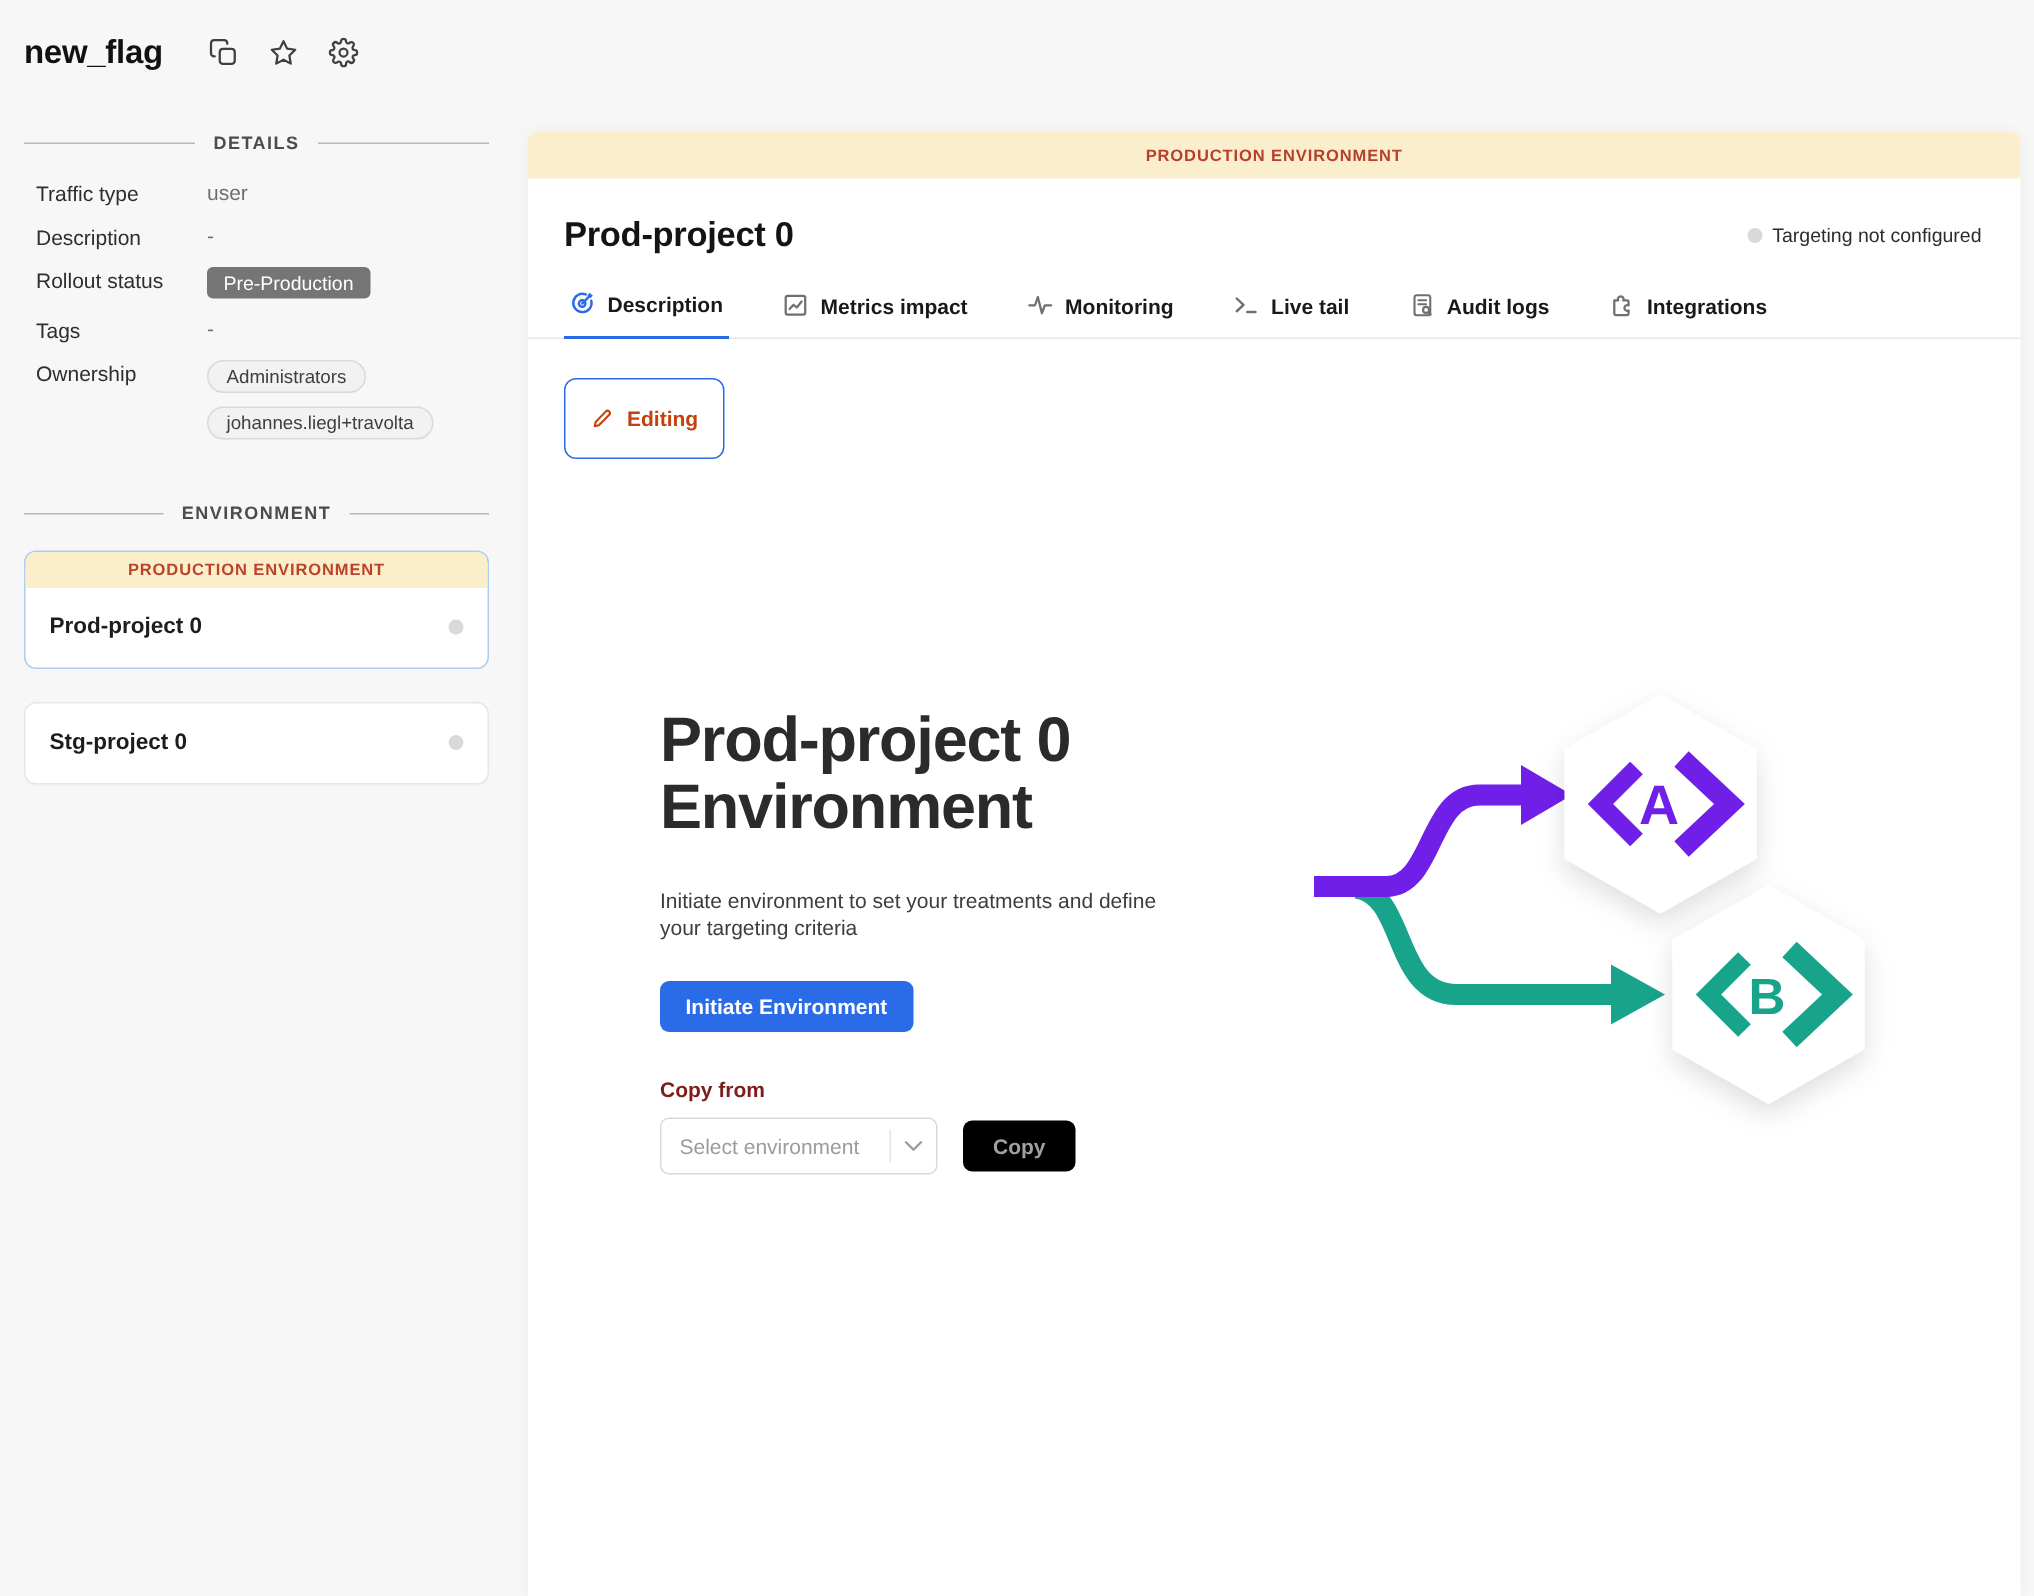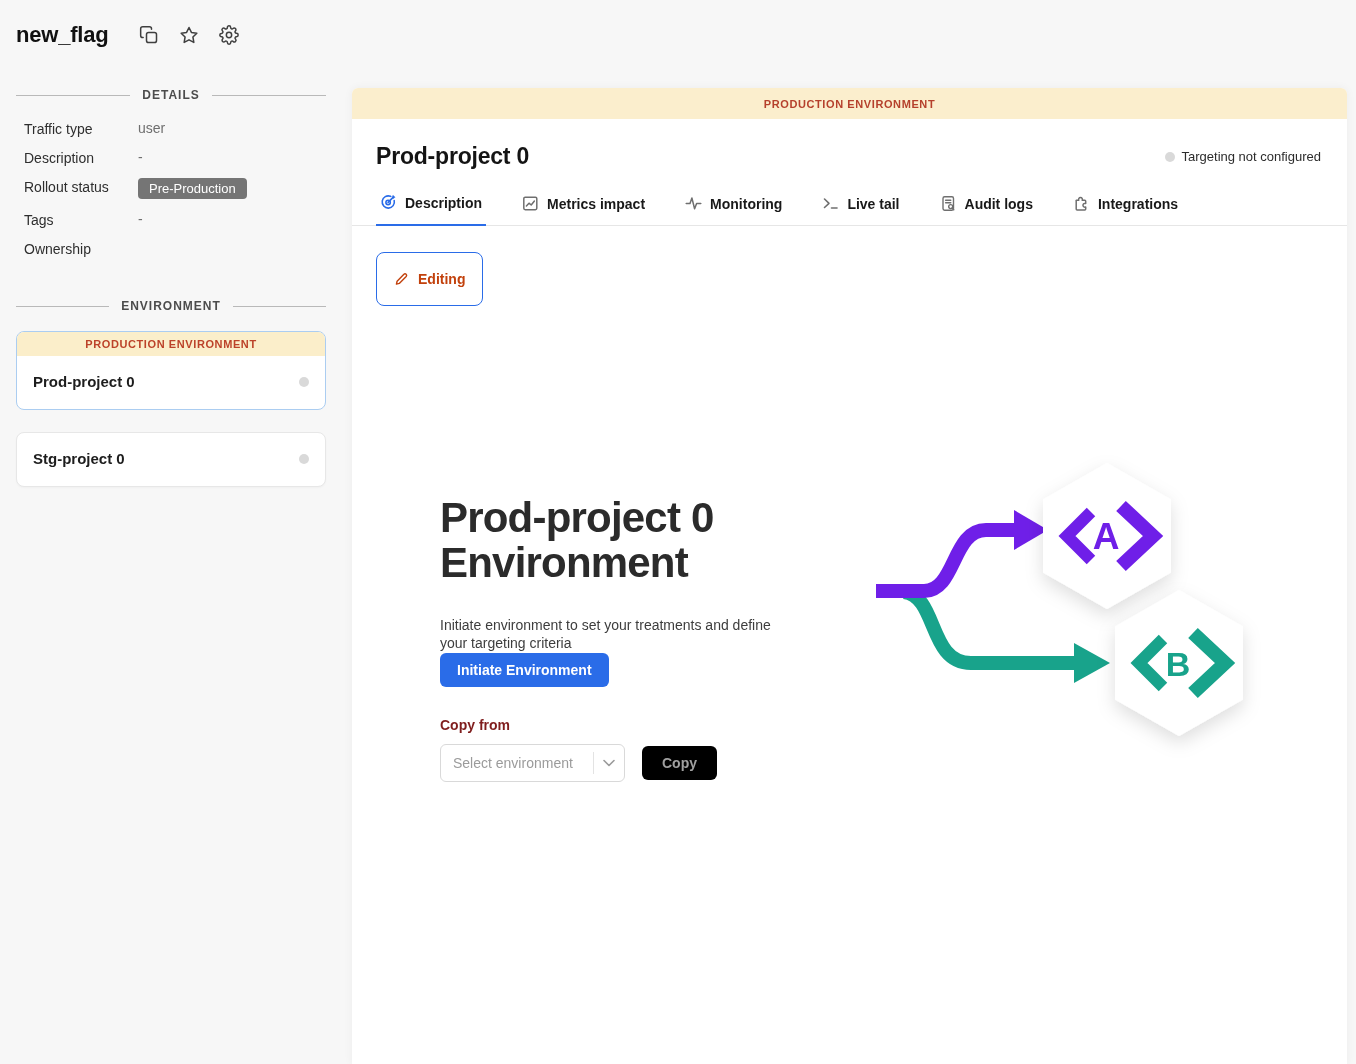--- a/index.html
+++ b/index.html
@@ -46,21 +46,21 @@
   .tab svg { width:17px; height:17px; color:#6f6f6f; }
   .tab.active { border-bottom:2px solid #2a6ce8; }
   .tab.active svg { color:#2a6ce8; }
   .editing-row { padding:26px 24px 0 24px; }
   .editing-btn { display:inline-flex; align-items:center; gap:9px; padding:18px 17px; border:1px solid #2a6ce8; border-radius:8px; background:#fff; color:#c2410c; font-size:14px; font-weight:700; cursor:pointer; font-family:inherit; }
   .editing-btn svg { width:15px; height:15px; }
 
   .empty-state { display:flex; align-items:flex-end; margin-top:146px; padding-left:88px; }
   .es-left { width:380px; flex:0 0 auto; }
   .es-title { font-size:42px; line-height:1.08; font-weight:700; color:#2b2b2b; letter-spacing:-0.8px; margin-bottom:30px; }
-  .es-desc { font-size:14px; line-height:1.33; color:#3d3d3d; max-width:360px; }
+  .es-desc { font-size:14px; line-height:1.33; color:#3d3d3d; margin-bottom:26px; max-width:360px; }
   .primary-btn { background:#2a6ce8; color:#fff; border:none; border-radius:6px; padding:9px 17px; font-size:14px; font-weight:700; cursor:pointer; font-family:inherit; }
   .copy-from { margin-top:30px; font-size:14px; font-weight:700; color:#7f1d1d; margin-bottom:11px; }
   .copy-row { display:flex; align-items:center; gap:17px; }
   .select-box { display:flex; align-items:center; width:185px; height:38px; border:1px solid #d9d9d9; border-radius:6px; background:#fff; cursor:pointer; }
   .select-box .ph { flex:1; padding-left:12px; font-size:14px; color:#9b9b9b; white-space:nowrap; }
   .select-box .sep { width:1px; height:22px; background:#e3e3e3; }
   .select-box .chev { width:30px; display:flex; align-items:center; justify-content:center; color:#9b9b9b; }
   .copy-btn { background:#000000; color:#a0a0a0; border:none; border-radius:6px; padding:9px 20px; font-size:14px; font-weight:700; font-family:inherit; cursor:default; }
   .illustration { margin-left:56px; margin-top:-6px; flex:0 0 auto; }
 </style>
@@ -105,20 +105,24 @@
     <div class="dlabel">Description</div>
     <div class="dvalue">-</div>
 
     <div class="dlabel">Rollout status</div>
     <div><span class="badge-gray">Pre-Production</span></div>
 
     <div class="dlabel">Tags</div>
     <div class="dvalue">-</div>
 
     <div class="dlabel">Ownership</div>
+    <div class="pill-stack">
+      <span class="pill">Administrators</span>
+      <span class="pill">johannes.liegl+travolta</span>
+    </div>
   </div>
 
   <div class="env-section">
     <div class="section-head">
       <span class="rule"></span>
       <span class="txt">ENVIRONMENT</span>
       <span class="rule"></span>
     </div>
 
     <div class="env-card selected">

